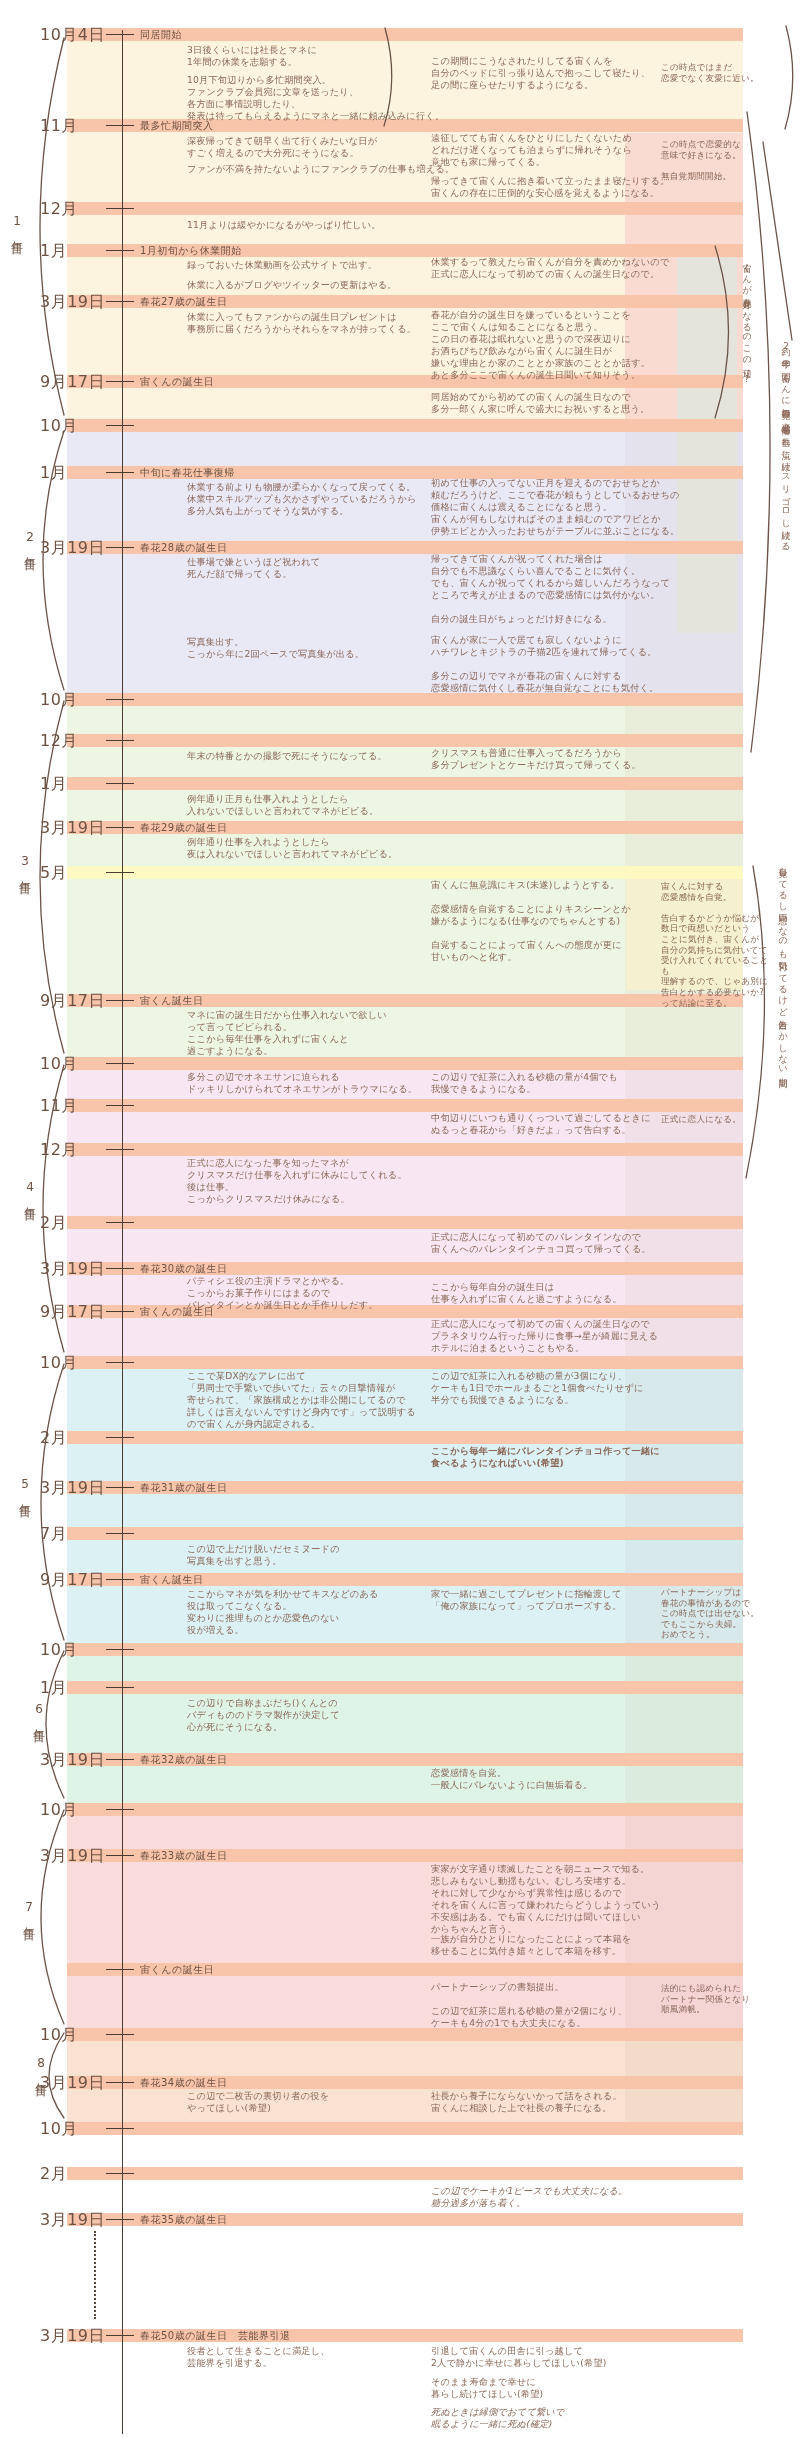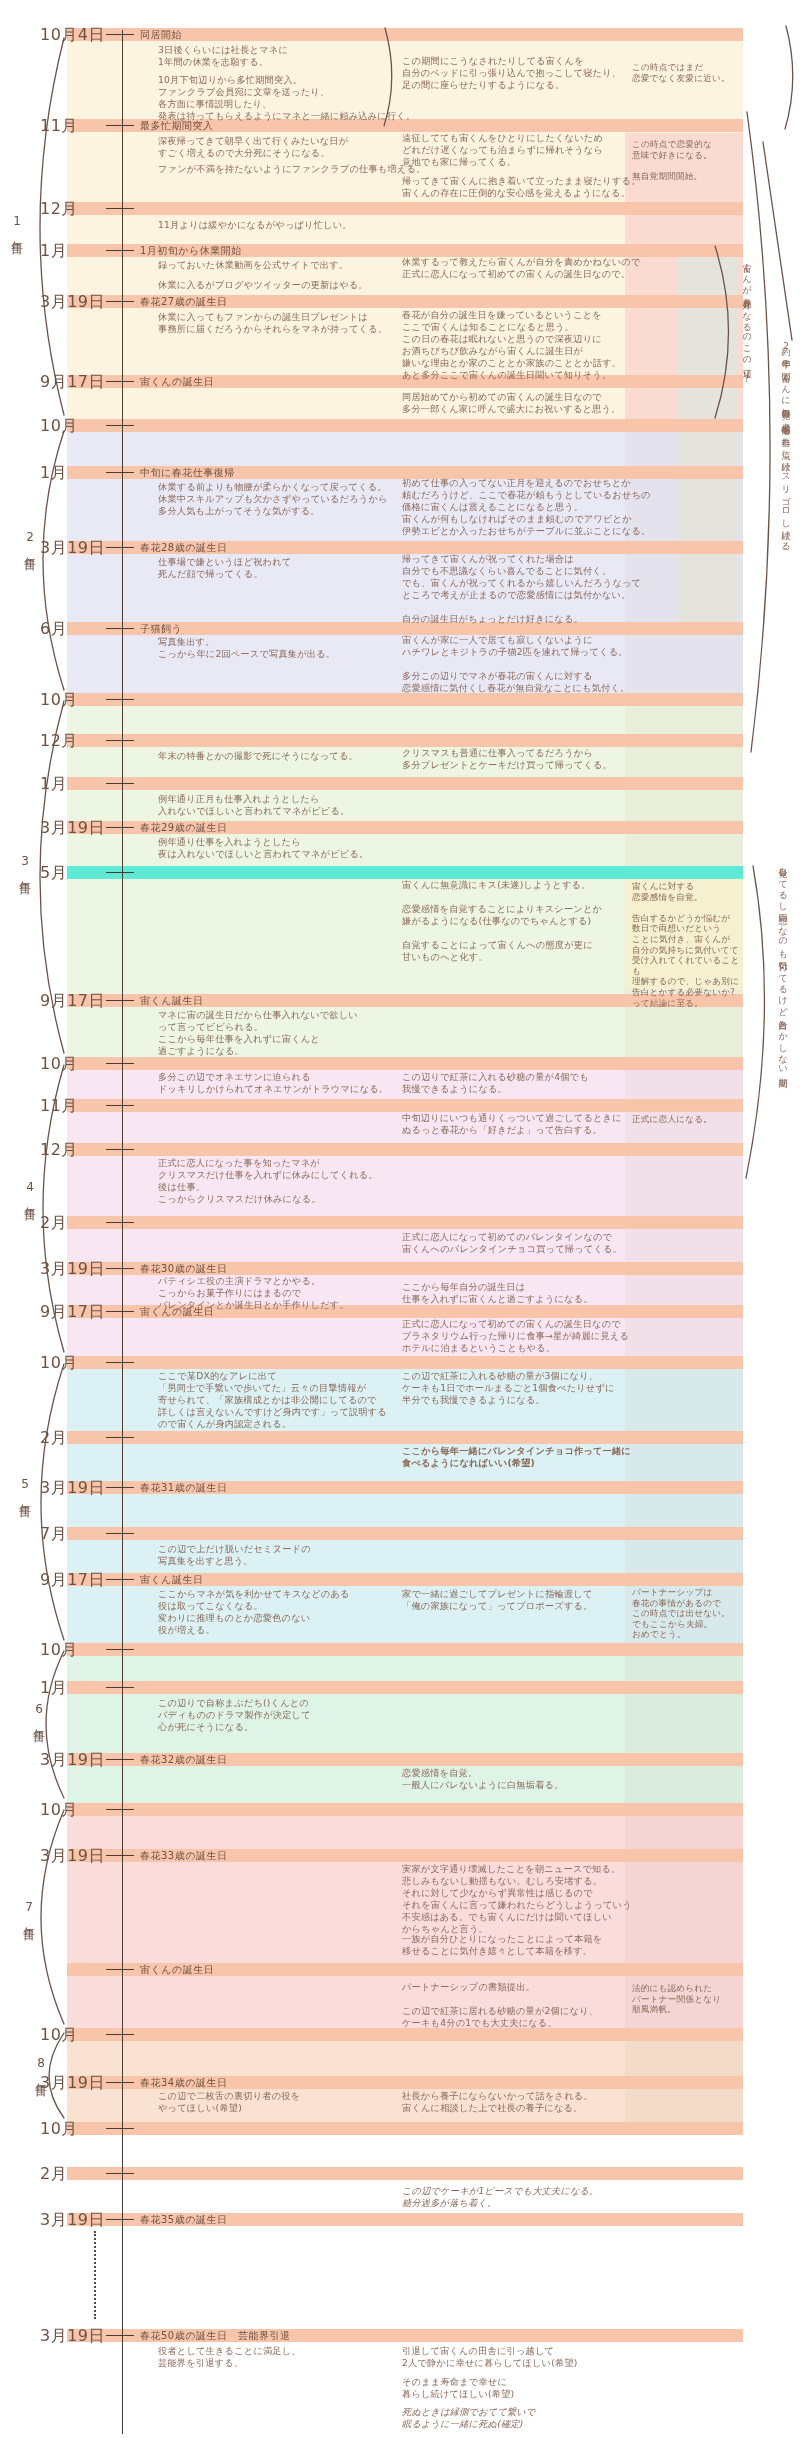--- a/index.html
+++ b/index.html
@@ -20,21 +20,21 @@
   }
   .band-title{
     position:absolute;left:73px;top:0;font-size:10px;line-height:13px;
     color:#6d5142;letter-spacing:0.5px;white-space:nowrap;
   }
   .tick{position:absolute;left:39px;top:6px;width:28px;height:0;border-top:1.6px solid #4a3b33;}
   .vline{position:absolute;width:0;border-left:1.6px solid #4a3b33;}
   .vline-dotted{position:absolute;width:0;border-left:2px dotted #5a463c;}
   .tx{
     position:absolute;font-size:9.2px;line-height:12px;color:#8a6757;
-    white-space:pre-line;letter-spacing:0.2px;
+    white-space:pre-line;letter-spacing:0.2px;margin-left:29px;
   }
   .tx.col-N{font-size:8.6px;line-height:10.6px;width:116px;}
   .vtx{
     position:absolute;writing-mode:vertical-rl;text-orientation:upright;
     font-size:9px;letter-spacing:1px;color:#8a6757;line-height:1;white-space:nowrap;
   }
   #decor{position:absolute;left:0;top:0;pointer-events:none;}
 </style>
 </head>
 <body>
@@ -96,43 +96,38 @@
     <div class="band" style="top: 466px; background: rgb(248, 197, 171);">
       <div class="band-date">1月</div>
       <div class="tick"></div>
       <div class="band-title">中旬に春花仕事復帰</div>
     </div>
     <div class="band" style="top: 541px; background: rgb(248, 197, 171);">
       <div class="band-date">3月19日</div>
       <div class="tick"></div>
       <div class="band-title">春花28歳の誕生日</div>
     </div>
-    <div class="band" style="top: 622px; background: rgb(248, 197, 171);">
-      <div class="band-date">6月</div>
-      <div class="tick"></div>
-      <div class="band-title">子猫飼う</div>
-    </div>
     <div class="band" style="top: 693px; background: rgb(248, 197, 171);">
       <div class="band-date">10月</div>
       <div class="tick"></div>
     </div>
     <div class="band" style="top: 734px; background: rgb(248, 197, 171);">
       <div class="band-date">12月</div>
       <div class="tick"></div>
     </div>
     <div class="band" style="top: 777px; background: rgb(248, 197, 171);">
       <div class="band-date">1月</div>
       <div class="tick"></div>
     </div>
     <div class="band" style="top: 821px; background: rgb(248, 197, 171);">
       <div class="band-date">3月19日</div>
       <div class="tick"></div>
       <div class="band-title">春花29歳の誕生日</div>
     </div>
-    <div class="band" style="top: 866px; background: #5eead4;">
+    <div class="band" style="top: 866px; background: #fef9c3;">
       <div class="band-date">5月</div>
       <div class="tick"></div>
     </div>
     <div class="band" style="top: 994px; background: rgb(248, 197, 171);">
       <div class="band-date">9月17日</div>
       <div class="tick"></div>
       <div class="band-title">宙くん誕生日</div>
     </div>
     <div class="band" style="top: 1057px; background: rgb(248, 197, 171);">
       <div class="band-date">10月</div>

